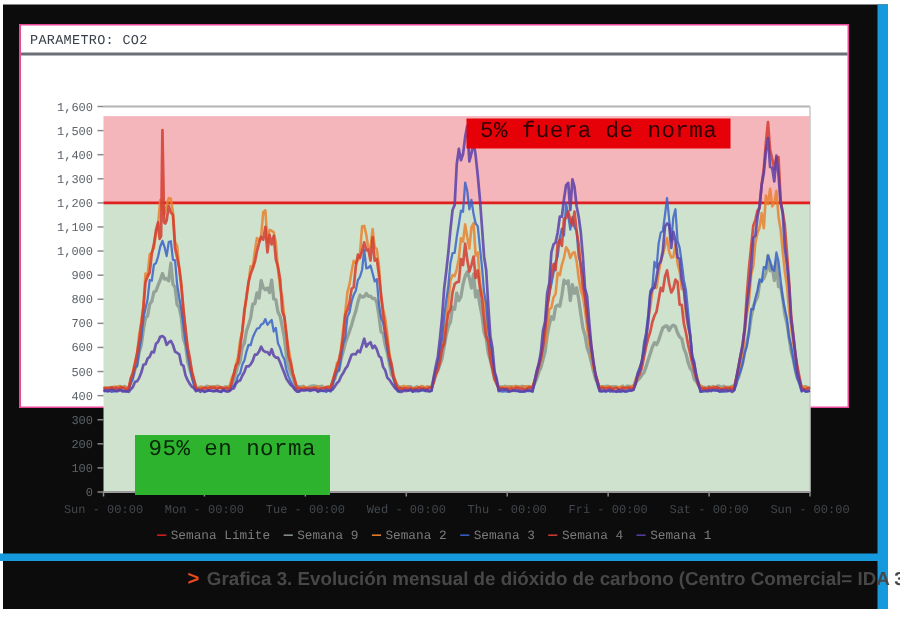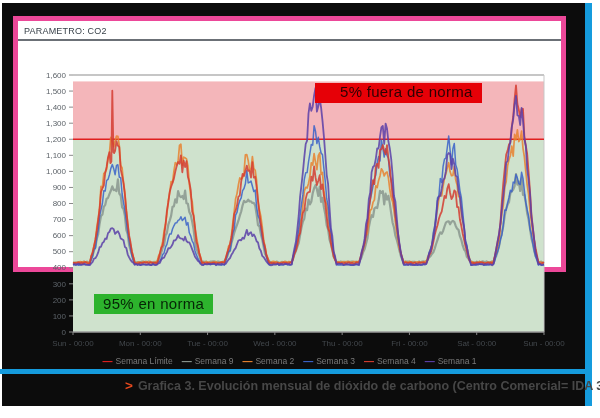--- a/index.html
+++ b/index.html
@@ -1,31 +1,31 @@
 <!DOCTYPE html>
 <html><head>
 <meta charset="utf-8">
 <style>
   html,body{margin:0;padding:0;background:#ffffff;}
   body{font-family:"Liberation Sans", sans-serif; width:600px; height:418px; position:relative; overflow:hidden;}
 
   .frame{position:absolute; left:2px; top:3px; width:590px; height:403px; background:#0c0c0c; box-sizing:border-box; border-right:7px solid #159bdd;}
   .blue-hline{position:absolute; left:0; top:369px; width:592px; height:5px; background:#159bdd; z-index:4;}
 
-  .panel{position:absolute; left:13px; top:16px; width:553px; height:256px; background:#ffffff; border:5px solid #ec4899; box-sizing:border-box; z-index:2;}
+  .panel{position:absolute; left:13px; top:16px; width:553px; height:256px; background:#ffffff; border:1px solid #ec4899; box-sizing:border-box; z-index:2;font-family:Liberation Mono, monospace;}
   .param-header{position:absolute; left:6px; top:5px; font-size:9px; color:#39424a; letter-spacing:0.2px;}
   .divider{position:absolute; left:0; top:18px; width:100%; height:2px; background:#6b7076;}
   .sub-header{position:absolute; left:8px; top:26px; font-size:9px; color:#39424a; letter-spacing:0.2px;}
 
   .plot-wrap{position:absolute; left:0; top:40px; width:553px; height:292px;}
   .plot-wrap svg{overflow:visible; display:block;}
 
   .annot{position:absolute; font-size:15px; line-height:1.25; white-space:nowrap; z-index:3;}
-  .annot-out{left:297px; top:22px; background:#e60007; color:#2d0003; padding:0px 9px 1px 25px; letter-spacing:0.3px;}
-  .annot-in{left:76px; top:233px; background:#2db32d; color:#062406; padding:1px 9px 0 9px; letter-spacing:0.3px;}
+  .annot-out{left:297px; top:22px; background:#e60007; color:#2d0003; padding:0px 9px 1px 9px; letter-spacing:0.3px;}
+  .annot-in{left:76px; top:233px; background:#2db32d; color:#062406; padding:1px 9px 20px 9px; letter-spacing:0.3px;}
 
   .legend{position:absolute; left:0; top:330px; width:100%; height:20px; display:flex; align-items:center; justify-content:center; gap:9px; font-size:8.5px; color:#7a7a7a;}
   .legend .item{display:flex; align-items:center; gap:4px; white-space:nowrap;}
   .legend .lg-dash{font-weight:bold; font-size:10px; letter-spacing:-1px;}
 
   .caption{position:absolute; top:378px; left:0; width:592px; box-sizing:border-box; padding-left:125px; text-align:center; z-index:5; font-size:12.5px; font-weight:bold; color:#474747; white-space:nowrap;}
   .caption .bullet{color:#e8491e; font-size:13.5px; margin-right:5px; font-weight:bold;}
 </style>
 </head>
 <body>

